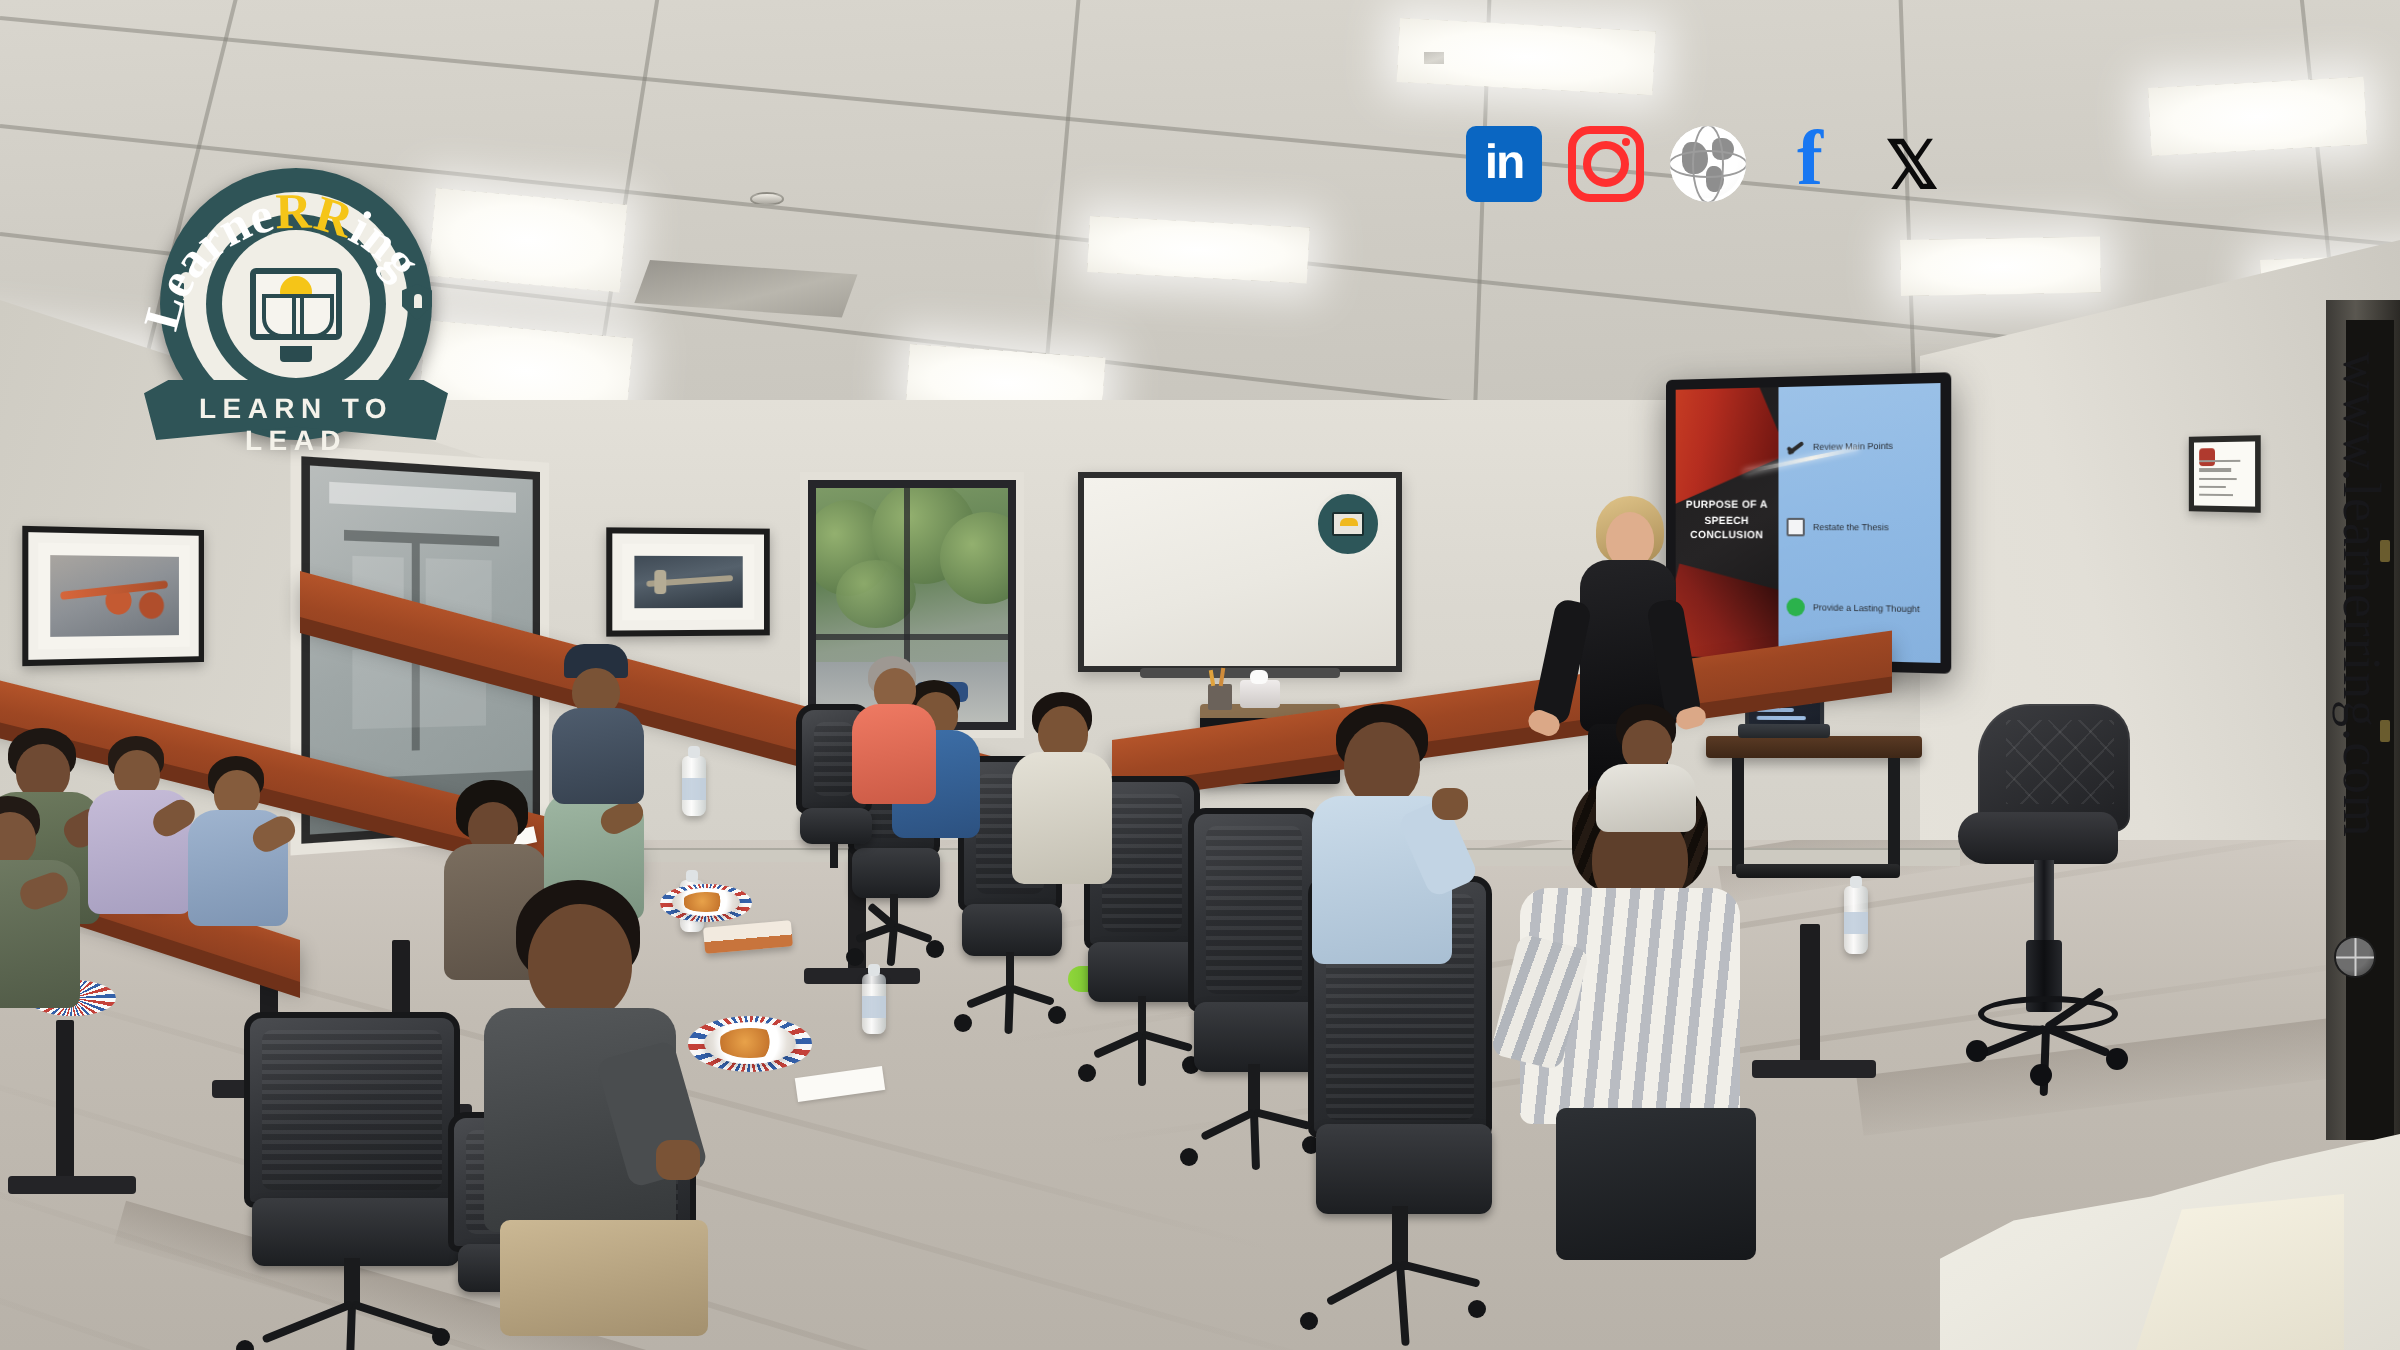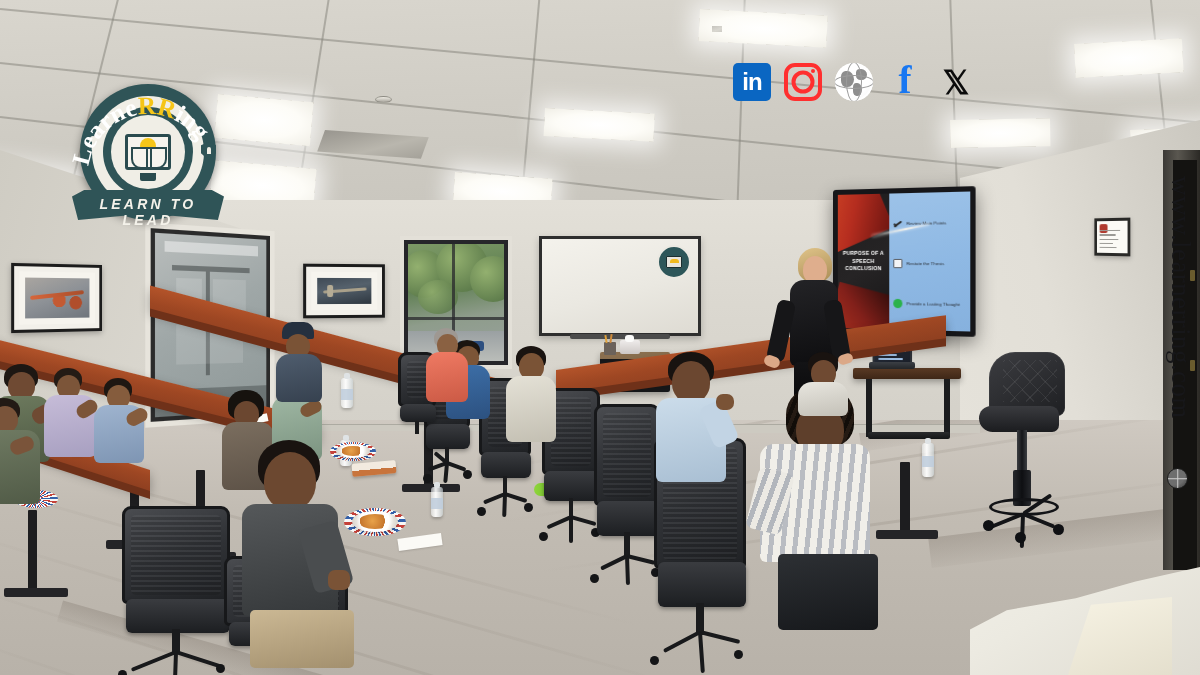--- a/index.html
+++ b/index.html
@@ -419,21 +419,21 @@
     content:""; position:absolute; top:0; width:17px; height:18px;
     border:2px solid #2a4b4f; border-radius:0 0 10px 0;
   }
   .logo-book::before{ left:0; border-radius:0 0 0 10px; }
   .logo-book::after{ right:0; }
   .logo-name {
     position:absolute; left:0; top:0; width:160px; height:155px;
     pointer-events:none;
   }
   .logo-banner {
-    position:absolute; left:4px; top:104px; width:152px; height:44px;font-style:italic;
+    position:absolute; left:4px; top:104px; width:152px; height:44px;
   }
   .logo-banner-shape {
     position:absolute; left:0; top:8px; width:152px; height:30px;
     background:#2f5457;
     clip-path: polygon(0 22%, 8% 0, 92% 0, 100% 22%, 96% 100%, 50% 78%, 4% 100%);
   }
   .logo-tagline {
     position:absolute; left:0; top:14px; width:152px; text-align:center;
     color:#f4f2ea; font-size:14px; font-weight:700; letter-spacing:3.2px;
   }

